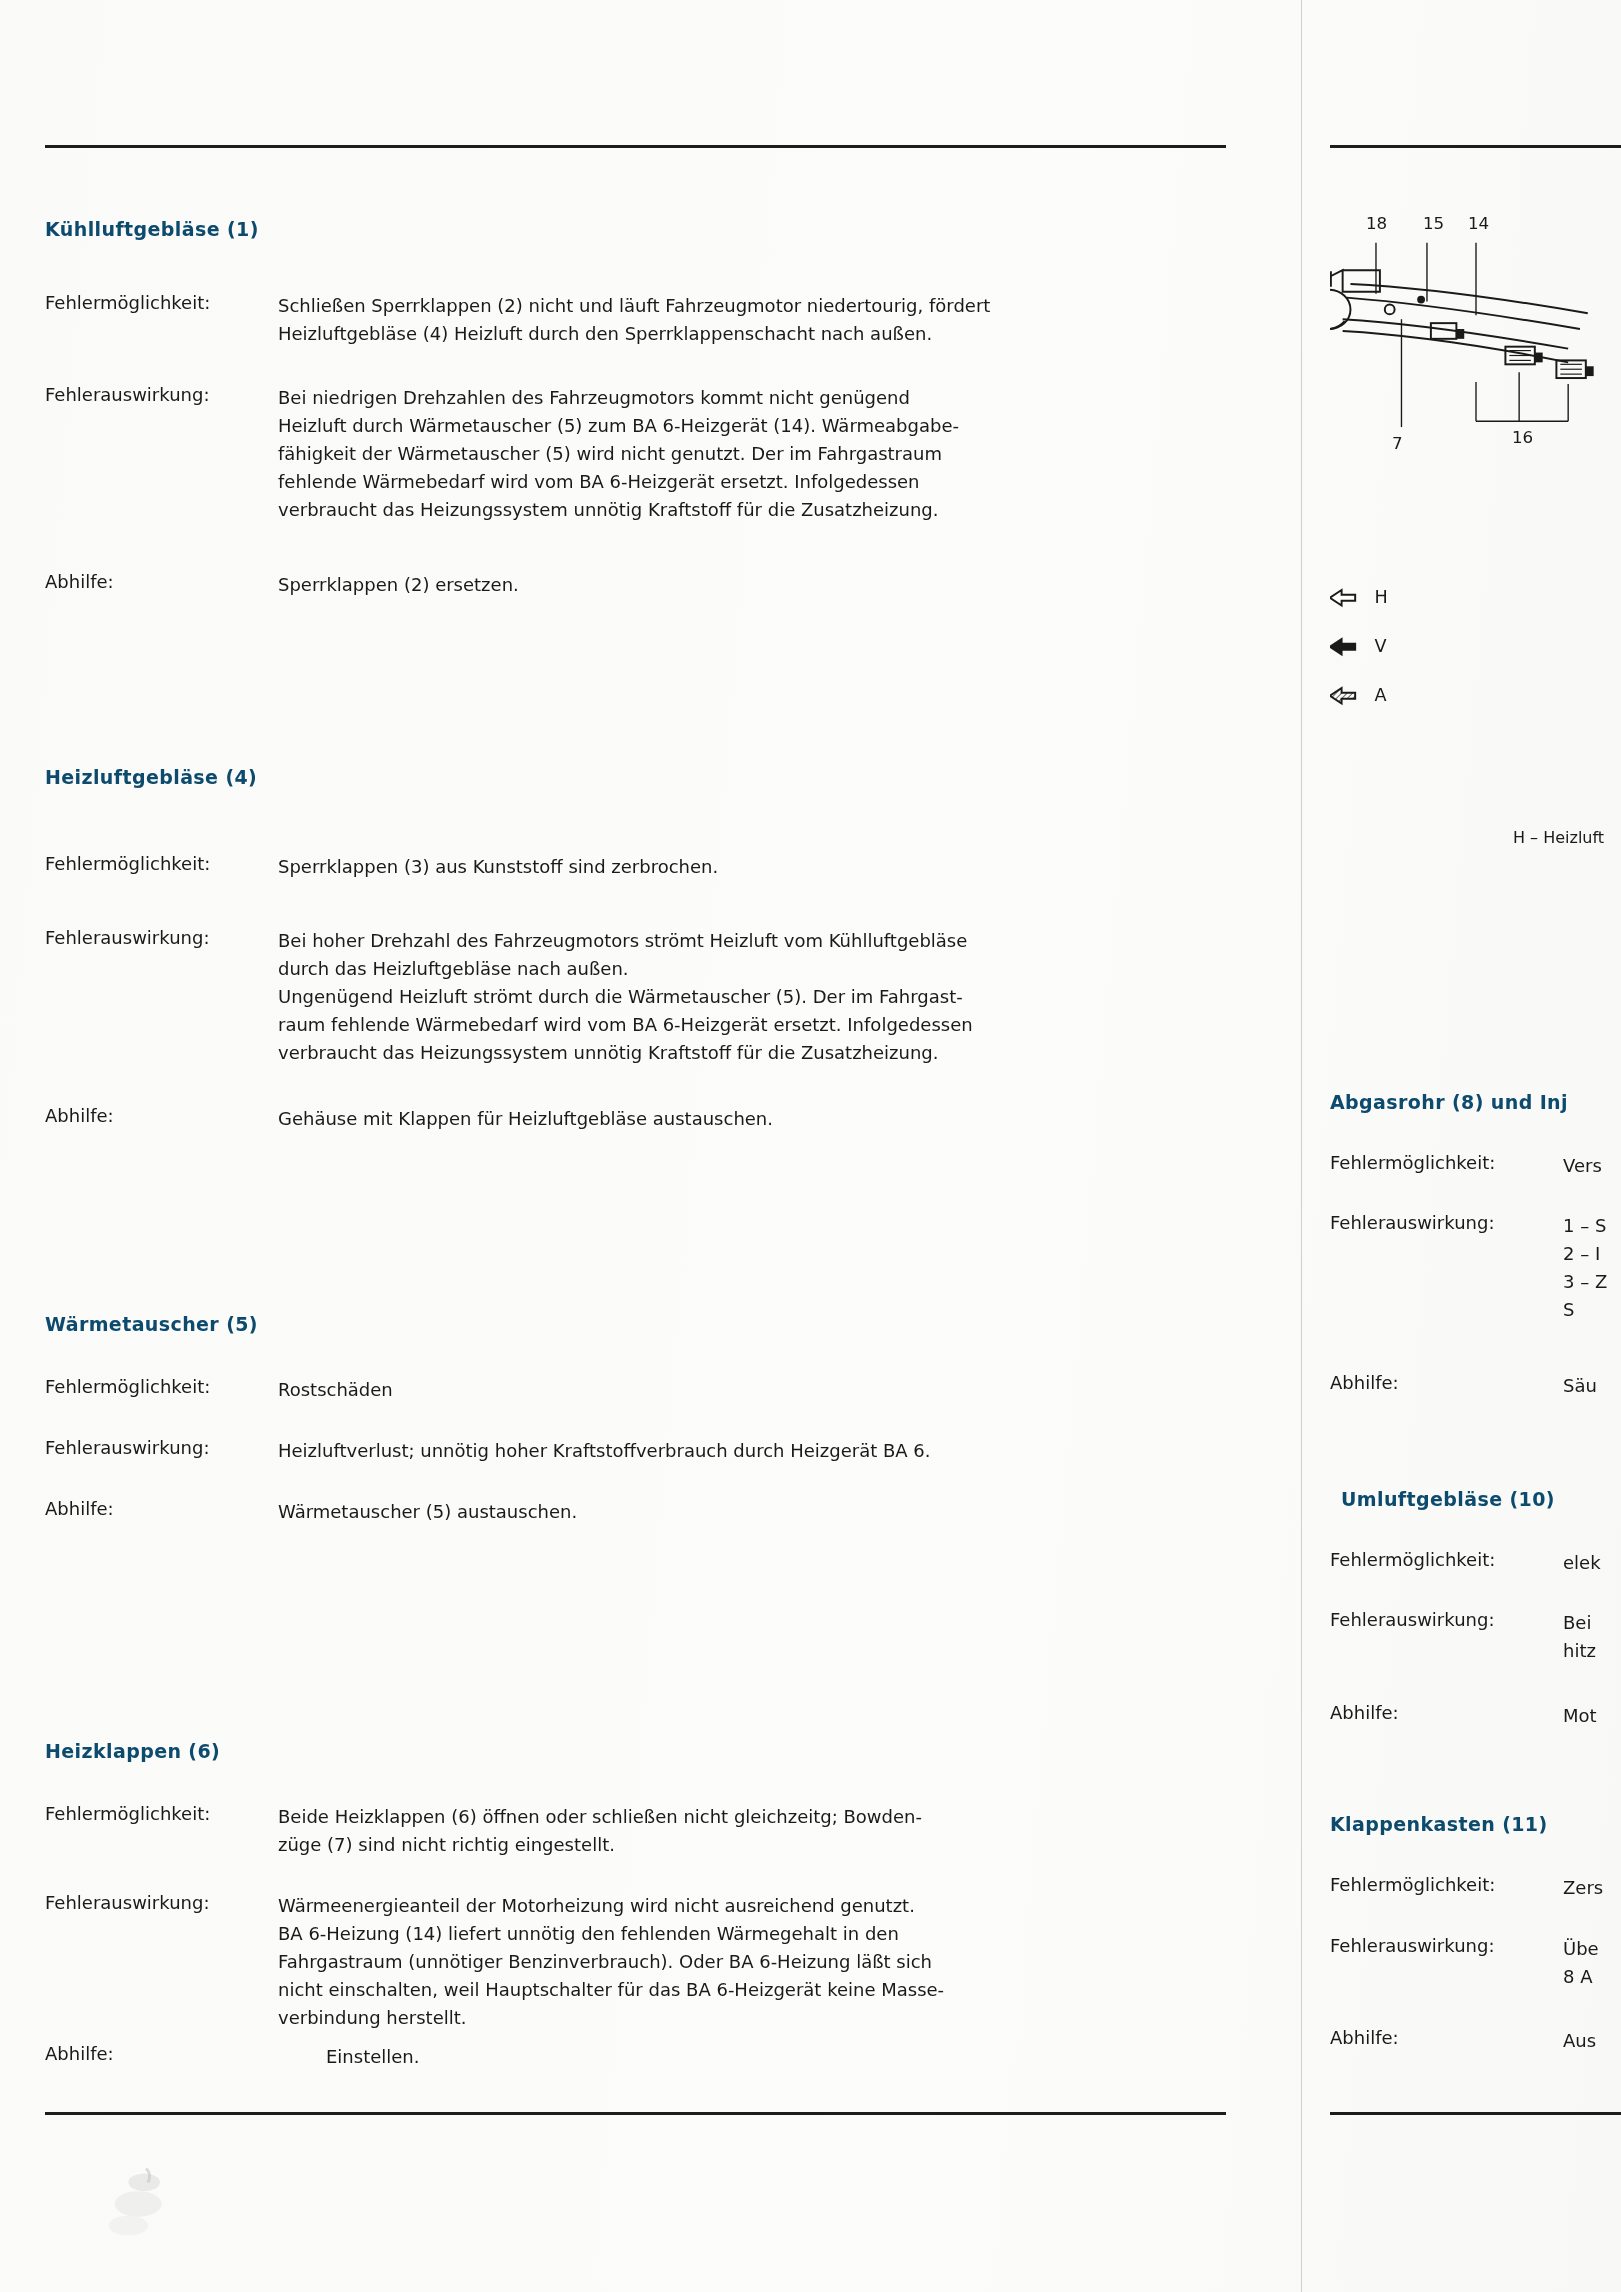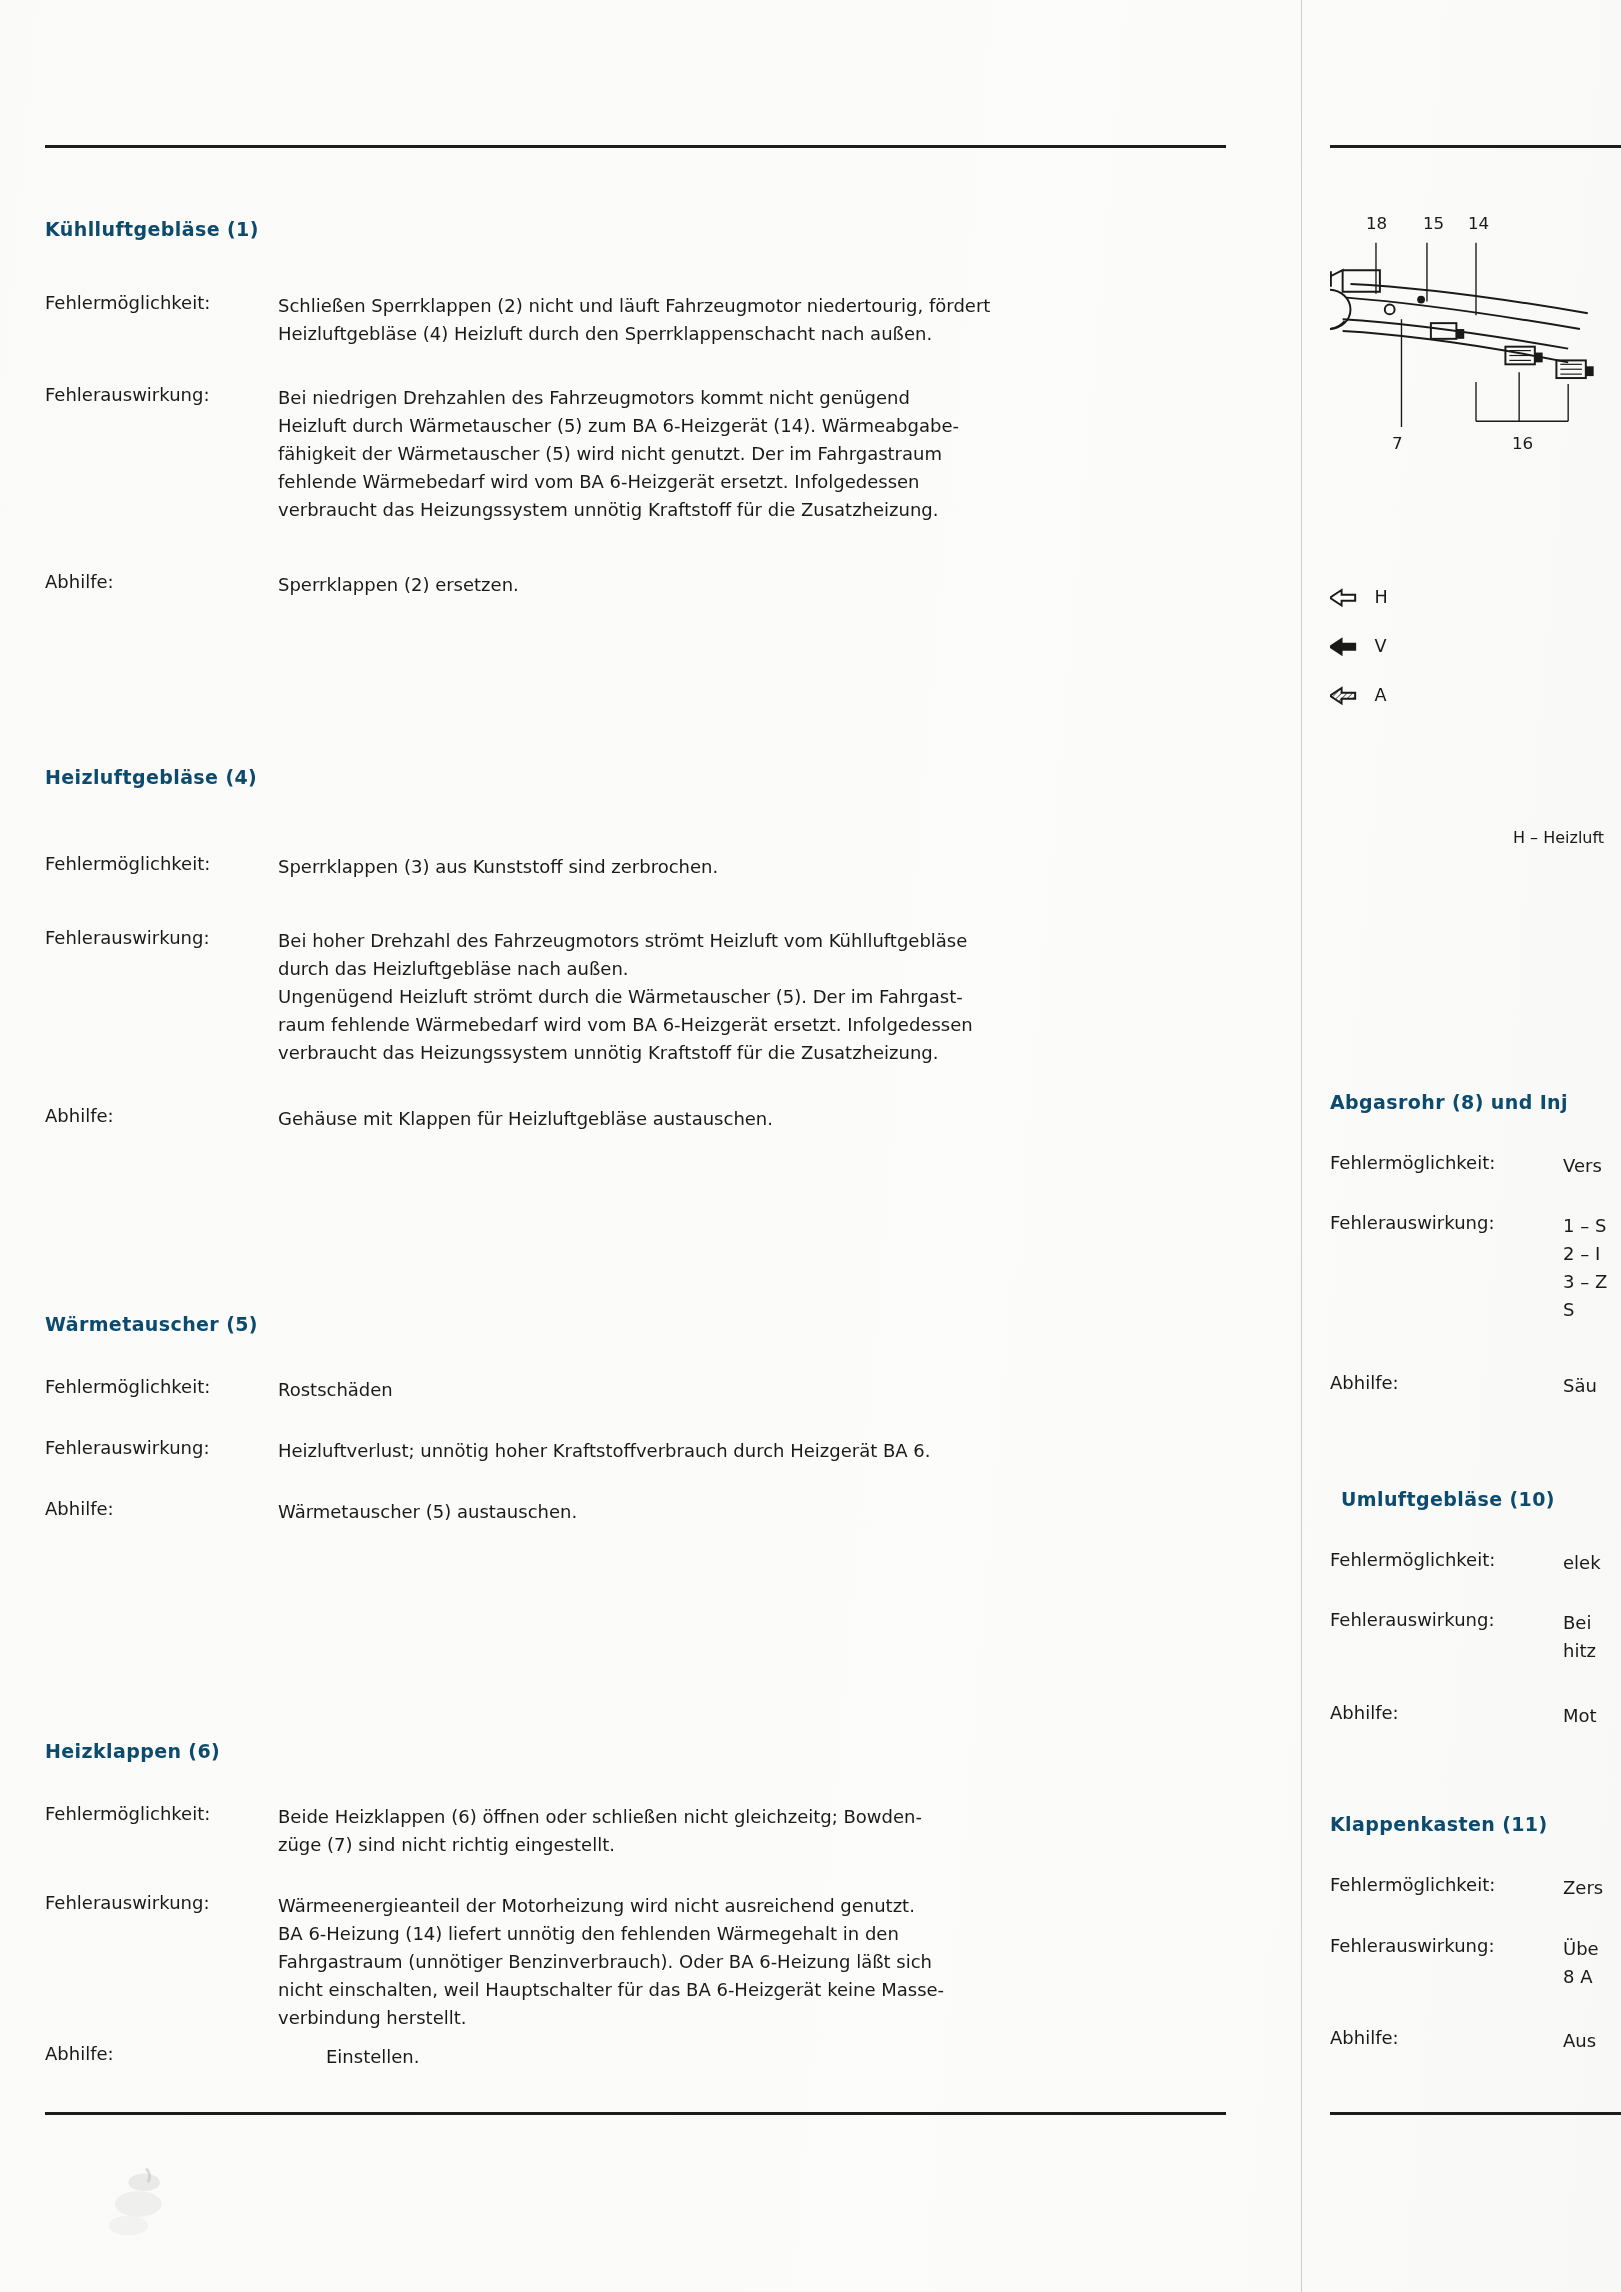--- a/index.html
+++ b/index.html
@@ -235,21 +235,21 @@
         <line x1="206" y1="160" x2="206" y2="200" stroke="#1a1a1a" stroke-width="1.4"></line>
         <line x1="300" y1="162" x2="300" y2="200" stroke="#1a1a1a" stroke-width="1.4"></line>
       </svg>
 
       
       <div class="fig-num" style="left:92px; top:-11.8px;">18</div>
       <div class="fig-num" style="left:149px; top:-11.8px;">15</div>
       <div class="fig-num" style="left:194px; top:-11.8px;">14</div>
       
       <div class="fig-num" style="left:118px; top:208px;">7</div>
-      <div class="fig-num" style="left:238px; top:208px;text-align:center;">16</div>
+      <div class="fig-num" style="left:238px; top:202px;text-align:center;">16</div>
     </div>
 
     <div style="position:absolute; left:1224px; top:0;"></div>
 
     <div class="legend-item" style="left:-2px; top:586px;">
       <svg width="33" height="23.5" viewBox="0 0 34 24" style="vertical-align:middle">
         <path d="M2 12 L14 4 L14 9 L28 9 L28 15 L14 15 L14 20 Z" fill="#ffffff" stroke="#1a1a1a" stroke-width="2"></path>
       </svg>
       <span style="margin-left:7.8px">H</span>
     </div>

